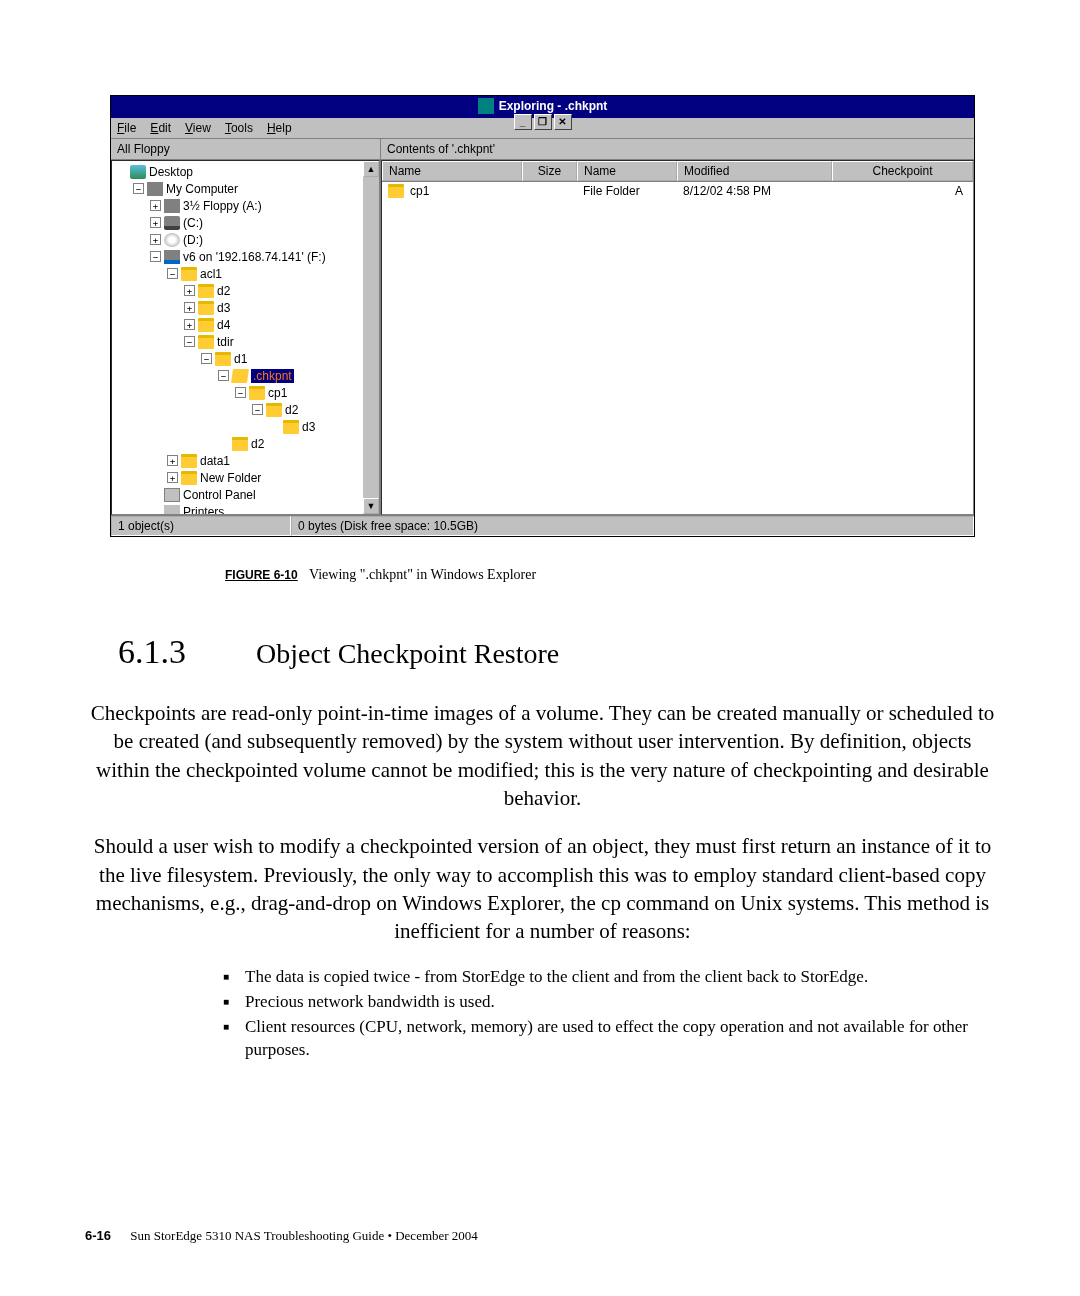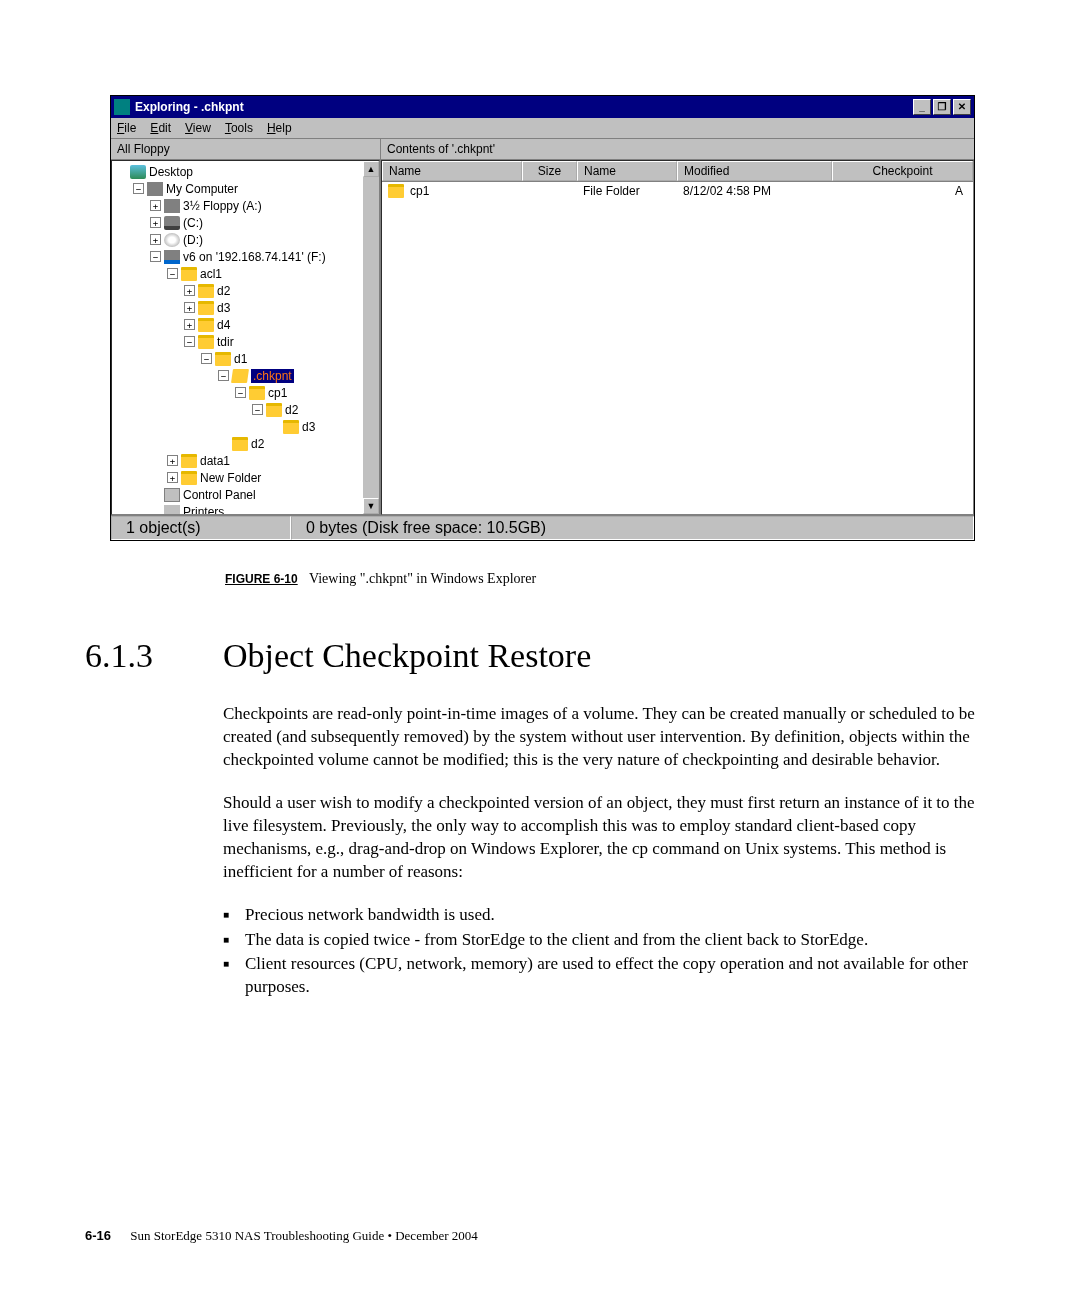--- a/index.html
+++ b/index.html
@@ -24,20 +24,21 @@
       background: #c0c0c0;
     }
     .title-bar {
       background: #000080;
       color: #fff;
       display: flex;
       align-items: center;
       justify-content: space-between;
       padding: 2px 3px;
       height: 22px;
+      flex-direction: column;
     }
     .title-left {
       display: flex;
       align-items: center;
       gap: 5px;
       font-weight: bold;
     }
     .title-icon {
       width: 16px;
       height: 16px;
@@ -195,56 +196,57 @@
     .fc-type { width: 100px; }
     .fc-modified { width: 155px; }
     .fc-attr { flex: 1; text-align: right; padding-right: 10px; }
     .status-bar {
       background: #c0c0c0;
       display: flex;
       border-top: 1px solid #808080;
     }
     .status-cell {
       border: 1px inset #fff;
-      padding: 2px 14px;
-      font-size: 16px;
+      padding: 2px 6px;
+      font-size: 12px;
     }
     .sc1 { width: 180px; }
     .sc2 { flex: 1; }
     
     .figure-caption {
       font-size: 14px;
       margin: 25px 0 50px 140px;
     }
     .figure-caption b {
       font-family: Arial, sans-serif;
       font-size: 12px;
       font-weight: bold;
       margin-right: 8px;
       text-decoration: underline;
     }
     .section-heading {
       display: flex;
       align-items: baseline;
       margin-bottom: 28px;
+      margin-left: 33px;
     }
     .section-number {
       font-size: 34px;
       width: 138px;
       font-weight: normal;
     }
     .section-title {
-      font-size: 34px;
+      font-size: 28px;
       font-weight: normal;
     }
     .body-text {
-      margin-left: 138px;
-      font-size: 17px;
+      font-size: 21px;
       line-height: 1.35;
       margin-bottom: 20px;
+      text-align: center;
     }
     .bullet-list {
       margin-left: 138px;
       list-style: none;
     }
     .bullet-list li {
       font-size: 17px;
       line-height: 1.35;
       padding-left: 22px;
       position: relative;
@@ -467,22 +469,22 @@
 
   <div class="section-heading">
     <div class="section-number">6.1.3</div>
     <div class="section-title">Object Checkpoint Restore</div>
   </div>
 
   <p class="body-text">Checkpoints are read-only point-in-time images of a volume. They can be created manually or scheduled to be created (and subsequently removed) by the system without user intervention.  By definition, objects within the checkpointed volume cannot be modified; this is the very nature of checkpointing and desirable behavior.</p>
   <p class="body-text">Should a user wish to modify a checkpointed version of an object, they must first return an instance of it to the live filesystem.  Previously, the only way to accomplish this was to employ standard client-based copy mechanisms, e.g., drag-and-drop on Windows Explorer, the cp command on Unix systems.  This method is inefficient for a number of reasons:</p>
 
   <ul class="bullet-list">
+    <li>The data is copied twice - from StorEdge to the client and from the client back to StorEdge.</li>
     <li>Precious network bandwidth is used.</li>
-    <li>The data is copied twice - from StorEdge to the client and from the client back to StorEdge.</li>
     <li>Client resources (CPU, network, memory) are used to effect the copy operation and not available for other purposes.</li>
   </ul>
 
   <div class="footer">
     <b>6-16</b>
     <span>Sun StorEdge 5310 NAS Troubleshooting Guide • December 2004</span>
   </div>
 </div>
 
 </body></html>

